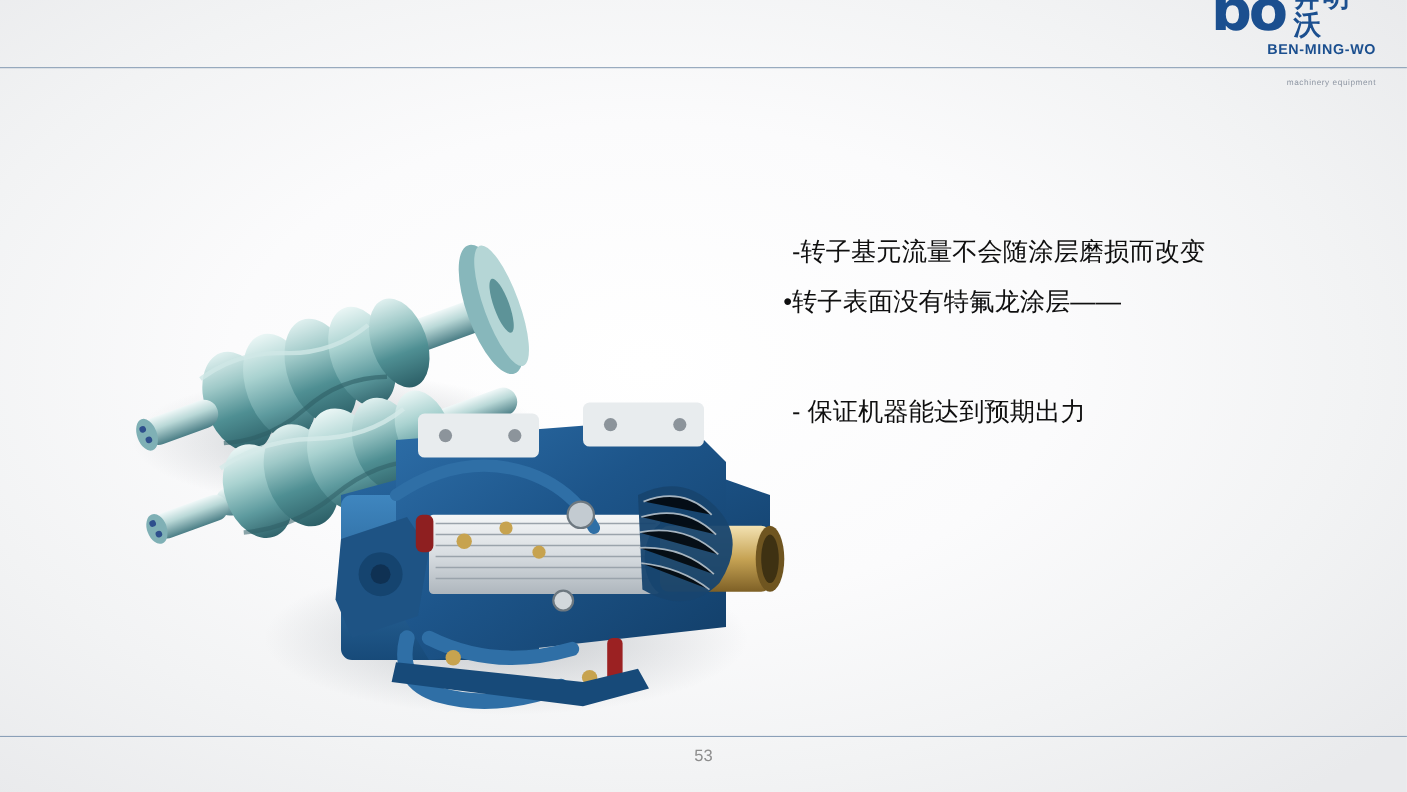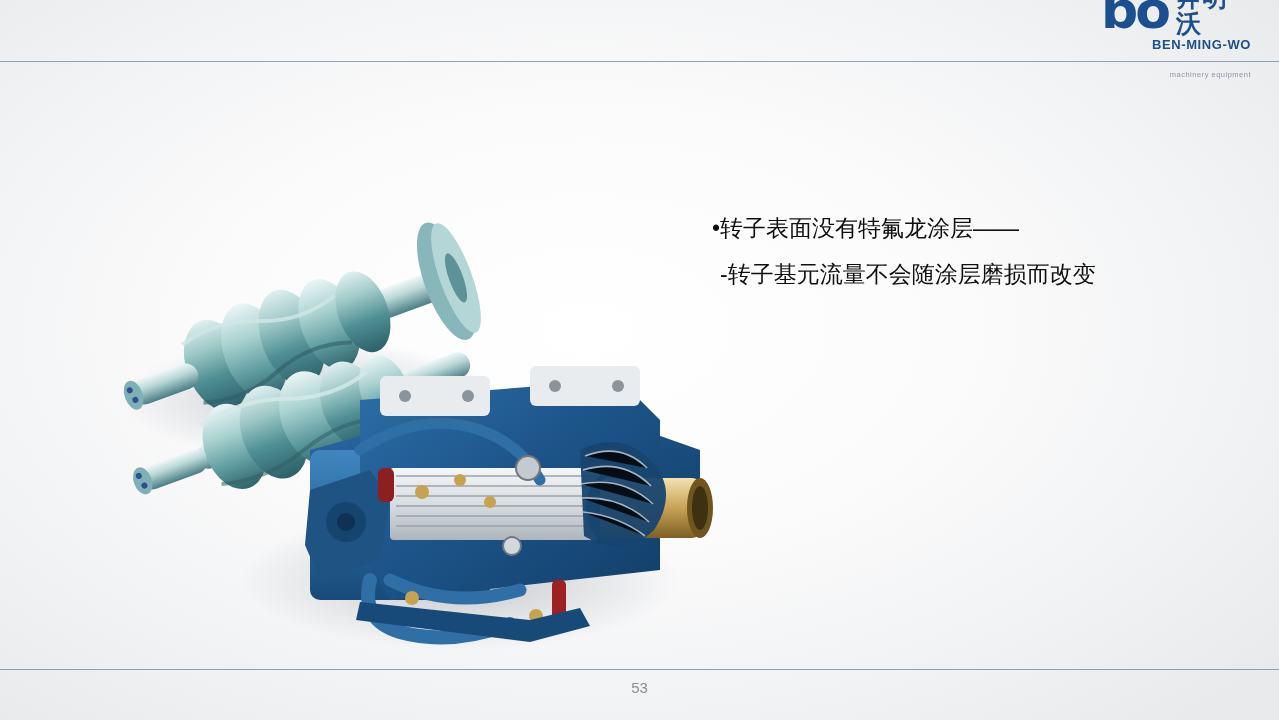--- a/index.html
+++ b/index.html
@@ -244,20 +244,21 @@
 
         <circle cx="468" cy="318" r="12" fill="#c3cbd1" stroke="#6d7880" stroke-width="2"></circle>
         <circle cx="452" cy="396" r="9" fill="#d2d8dc" stroke="#6d7880" stroke-width="2"></circle>
 
         <path d="M300 452 L470 470 L520 458 L530 476 L470 492 L296 470 Z" fill="#174a79"></path>
       </g>
     </svg>
   </div>
 
   <div class="bullets">
+    <div class="b-line b-indent"> -转子基元流量不会随涂层磨损而改变</div>
     <div class="b-line">•转子表面没有特氟龙涂层——</div>
-    <div class="b-line b-indent"> -转子基元流量不会随涂层磨损而改变</div>
     <div class="b-gap"></div>
+    <div class="b-line b-indent"> - 保证机器能达到预期出力</div>
   </div>
 
   <div class="footer-rule"></div>
   <div class="page-num">53</div>
 </div>
 
 </body></html>

